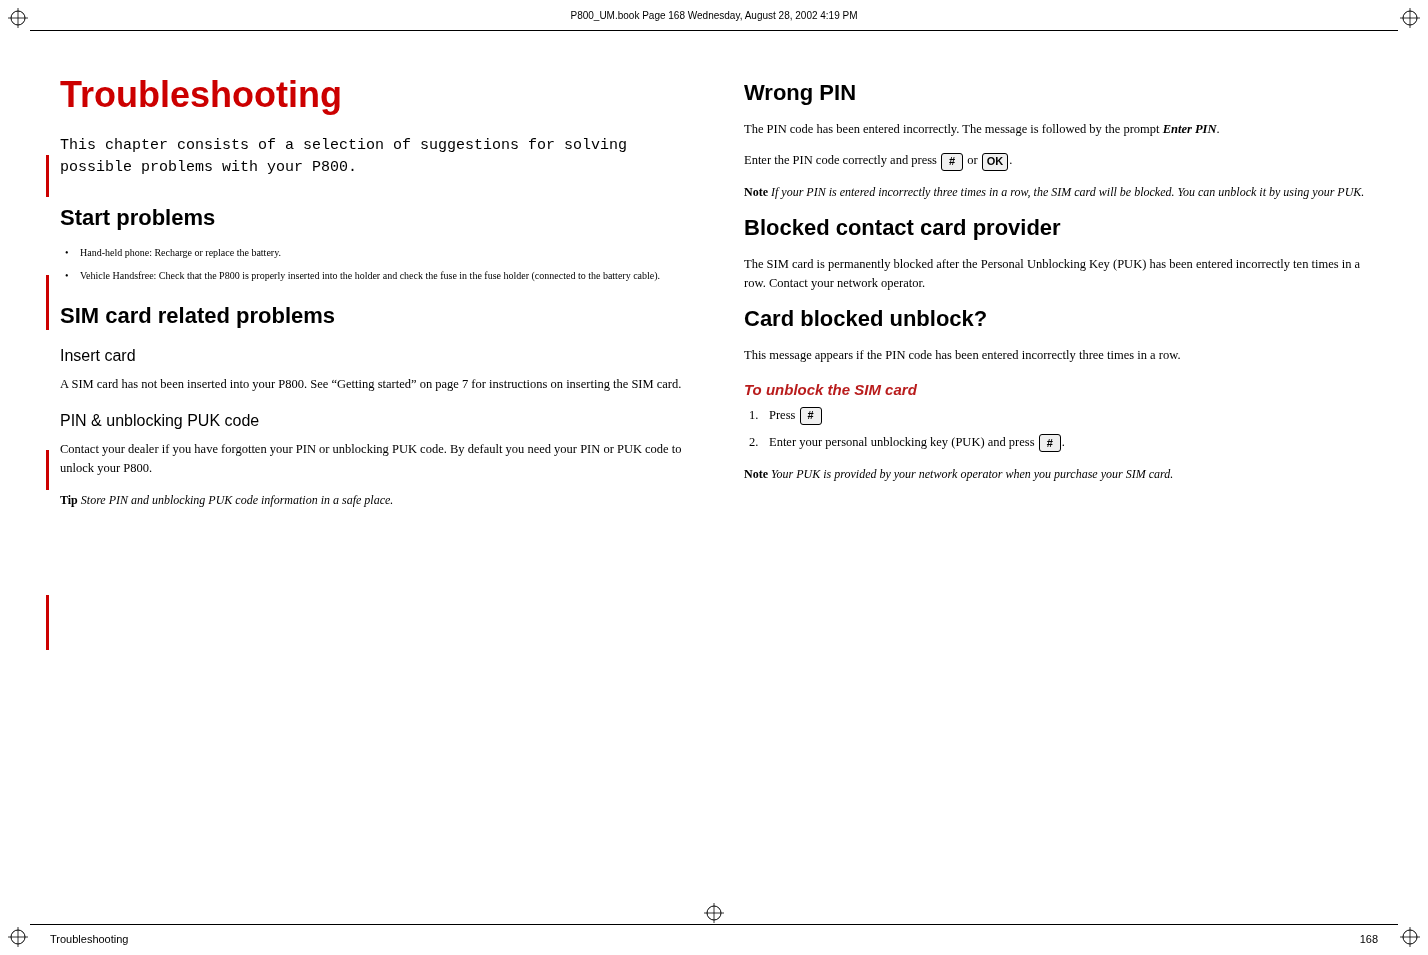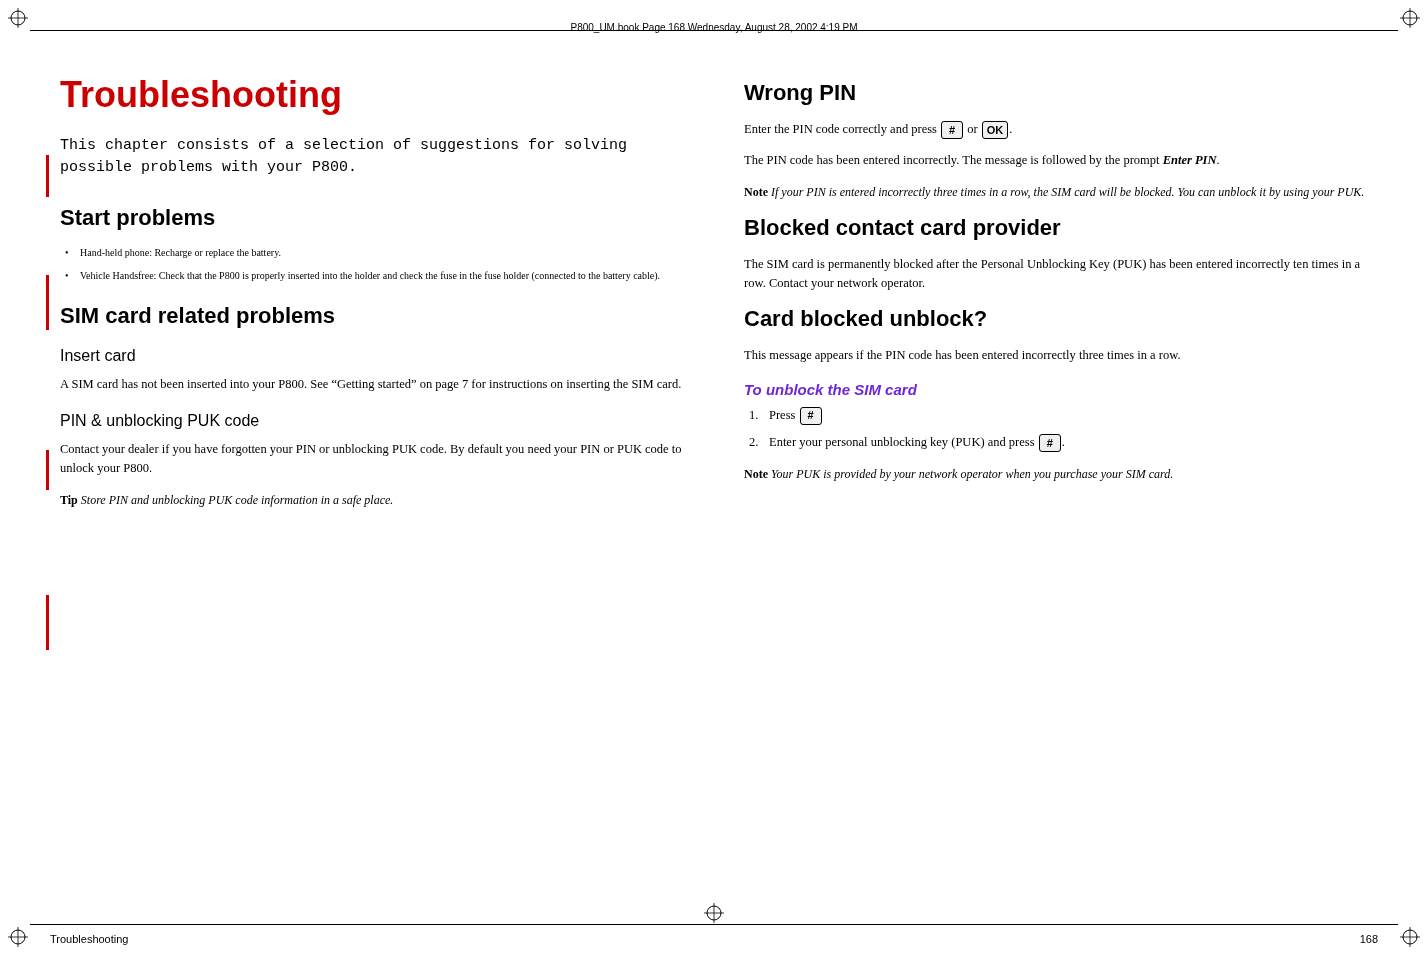--- a/index.html
+++ b/index.html
@@ -59,21 +59,21 @@
     }
 
     .reg-tl { top: 8px; left: 8px; }
     .reg-tr { top: 8px; right: 8px; }
     .reg-bl { bottom: 8px; left: 8px; }
     .reg-br { bottom: 8px; right: 8px; }
 
     
     .book-info-bar {
       position: absolute;
-      top: 22px;
+      top: 10px;
       left: 50px;
       right: 50px;
       display: flex;
       justify-content: center;
       font-size: 10px;
       font-family: Arial, sans-serif;
       color: #000;
     }
 
     
@@ -212,21 +212,21 @@
       font-style: normal;
       font-weight: bold;
       font-size: 12px;
       text-align: right;
     }
 
     
     .colored-heading {
       font-size: 15px;
       font-weight: bold;
-      color: #6d28d9;
+      color: #b91c1c;
       font-family: Arial, Helvetica, sans-serif;
       margin-bottom: 8px;
       margin-top: 16px;
       font-style: italic;
     }
 
     
     .numbered-list {
       list-style: none;
       margin-bottom: 12px;
@@ -399,28 +399,28 @@
         <span> </span><span>Store PIN and unblocking PUK code information in a safe place.</span>
       </p>
 
     </div>
 
     <div class="right-column">
 
       <h2 class="section-h2">Wrong PIN</h2>
 
       <p class="body-para">
+        <span>The PIN code has been entered incorrectly. The message is followed by the prompt </span><span class="bold-italic">Enter PIN</span><span>.</span>
+      </p>
+
+      <p class="body-para">
         <span>Enter the PIN code correctly and press</span>
         <span class="key-btn">#</span>
         <span>or</span>
         <span class="key-btn">OK</span>.
-      </p>
-
-      <p class="body-para">
-        <span>The PIN code has been entered incorrectly. The message is followed by the prompt </span><span class="bold-italic">Enter PIN</span><span>.</span>
       </p>
 
       <p class="note-text">
         <span class="note-label">Note</span>
         <span> </span><em><span>If your PIN is entered incorrectly three times in a row, the SIM card will be blocked. You can unblock it by using your PUK.</span></em>
       </p>
 
       <h2 class="section-h2">Blocked contact card provider</h2>
 
       <p class="body-para">The SIM card is permanently blocked after the Personal Unblocking Key (PUK) has been entered incorrectly ten times in a row. Contact your network operator.</p>

